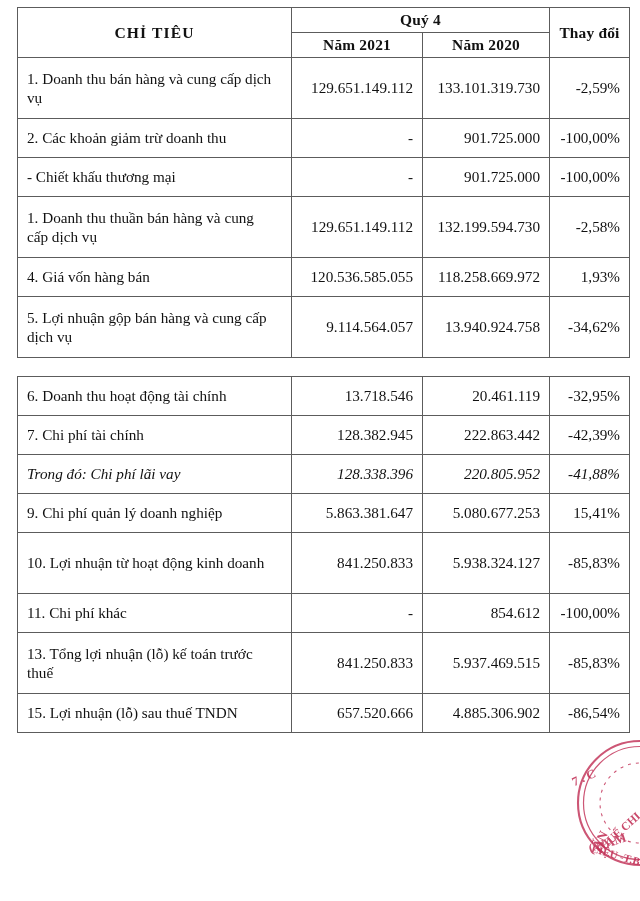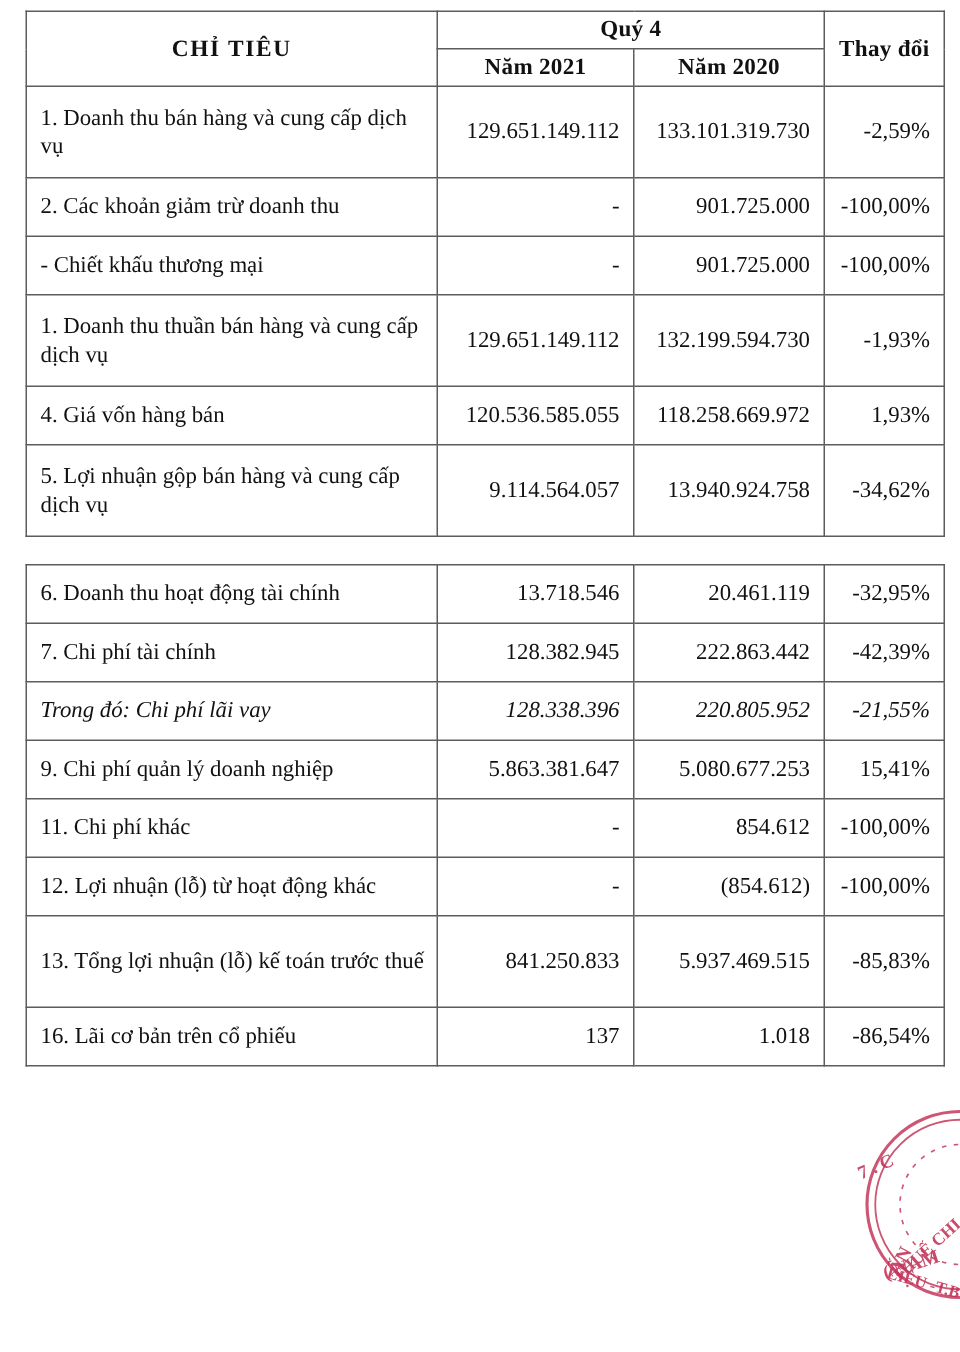--- a/index.html
+++ b/index.html
@@ -59,21 +59,21 @@
     letter-spacing: 1.1px;
     font-size: 15.6px;
   }
   .hdr-row1 th { height: 24px; }
   .hdr-row2 th { height: 24px; }
 
   
   td.label {
     text-align: left;
     padding-left: 9px;
-    padding-right: 6px;
+    padding-right: 16px;
   }
   td.num {
     text-align: right;
     padding-right: 9px;
     white-space: nowrap;
   }
   tr.r1 td { height: 38px; margin-top: 21px; }
   tr.r2 td { height: 60px; }
 
   tr.italic td {
@@ -138,21 +138,21 @@
         <tr class="r1">
           <td class="label">- Chiết khấu thương mại</td>
           <td class="num">-</td>
           <td class="num">901.725.000</td>
           <td class="num">-100,00%</td>
         </tr>
         <tr class="r2">
           <td class="label">1. Doanh thu thuần bán hàng và cung cấp dịch vụ</td>
           <td class="num">129.651.149.112</td>
           <td class="num">132.199.594.730</td>
-          <td class="num">-1,93%</td>
+          <td class="num">-2,58%</td>
         </tr>
         <tr class="r1">
           <td class="label">4. Giá vốn hàng bán</td>
           <td class="num">120.536.585.055</td>
           <td class="num">118.258.669.972</td>
           <td class="num">1,93%</td>
         </tr>
         <tr class="r2">
           <td class="label">5. Lợi nhuận gộp bán hàng và cung cấp dịch vụ</td>
           <td class="num">9.114.564.057</td>
@@ -181,50 +181,50 @@
         <tr class="r1">
           <td class="label">7. Chi phí tài chính</td>
           <td class="num">128.382.945</td>
           <td class="num">222.863.442</td>
           <td class="num">-42,39%</td>
         </tr>
         <tr class="r1 italic">
           <td class="label">Trong đó: Chi phí lãi vay</td>
           <td class="num">128.338.396</td>
           <td class="num">220.805.952</td>
-          <td class="num">-21,55%</td>
+          <td class="num">-41,88%</td>
         </tr>
         <tr class="r1">
           <td class="label">9. Chi phí quản lý doanh nghiệp</td>
           <td class="num">5.863.381.647</td>
           <td class="num">5.080.677.253</td>
           <td class="num">15,41%</td>
         </tr>
+        <tr class="r2">
+          <td class="label">10. Lợi nhuận từ hoạt động kinh doanh</td>
+          <td class="num">841.250.833</td>
+          <td class="num">5.938.324.127</td>
+          <td class="num">-85,83%</td>
+        </tr>
         <tr class="r1">
           <td class="label">11. Chi phí khác</td>
           <td class="num">-</td>
           <td class="num">854.612</td>
           <td class="num">-100,00%</td>
         </tr>
-        <tr class="r1">
-          <td class="label">12. Lợi nhuận (lỗ) từ hoạt động khác</td>
-          <td class="num">-</td>
-          <td class="num">(854.612)</td>
-          <td class="num">-100,00%</td>
-        </tr>
         <tr class="r2">
           <td class="label">13. Tổng lợi nhuận (lỗ) kế toán trước thuế</td>
           <td class="num">841.250.833</td>
           <td class="num">5.937.469.515</td>
           <td class="num">-85,83%</td>
         </tr>
         <tr class="r1">
-          <td class="label">16. Lãi cơ bản trên cổ phiếu</td>
-          <td class="num">137</td>
-          <td class="num">1.018</td>
+          <td class="label">15. Lợi nhuận (lỗ) sau thuế TNDN</td>
+          <td class="num">657.520.666</td>
+          <td class="num">4.885.306.902</td>
           <td class="num">-86,54%</td>
         </tr>
       </tbody>
   </table>
 
   <div class="seal">
     <svg width="186" height="130" viewBox="0 0 186 130" xmlns="http://www.w3.org/2000/svg">
       <g fill="none" stroke="#c23157" stroke-width="2.1" opacity="0.82">
         <circle cx="93" cy="65" r="62"></circle>
         <circle cx="93" cy="65" r="56.5" stroke-width="1.2"></circle>

